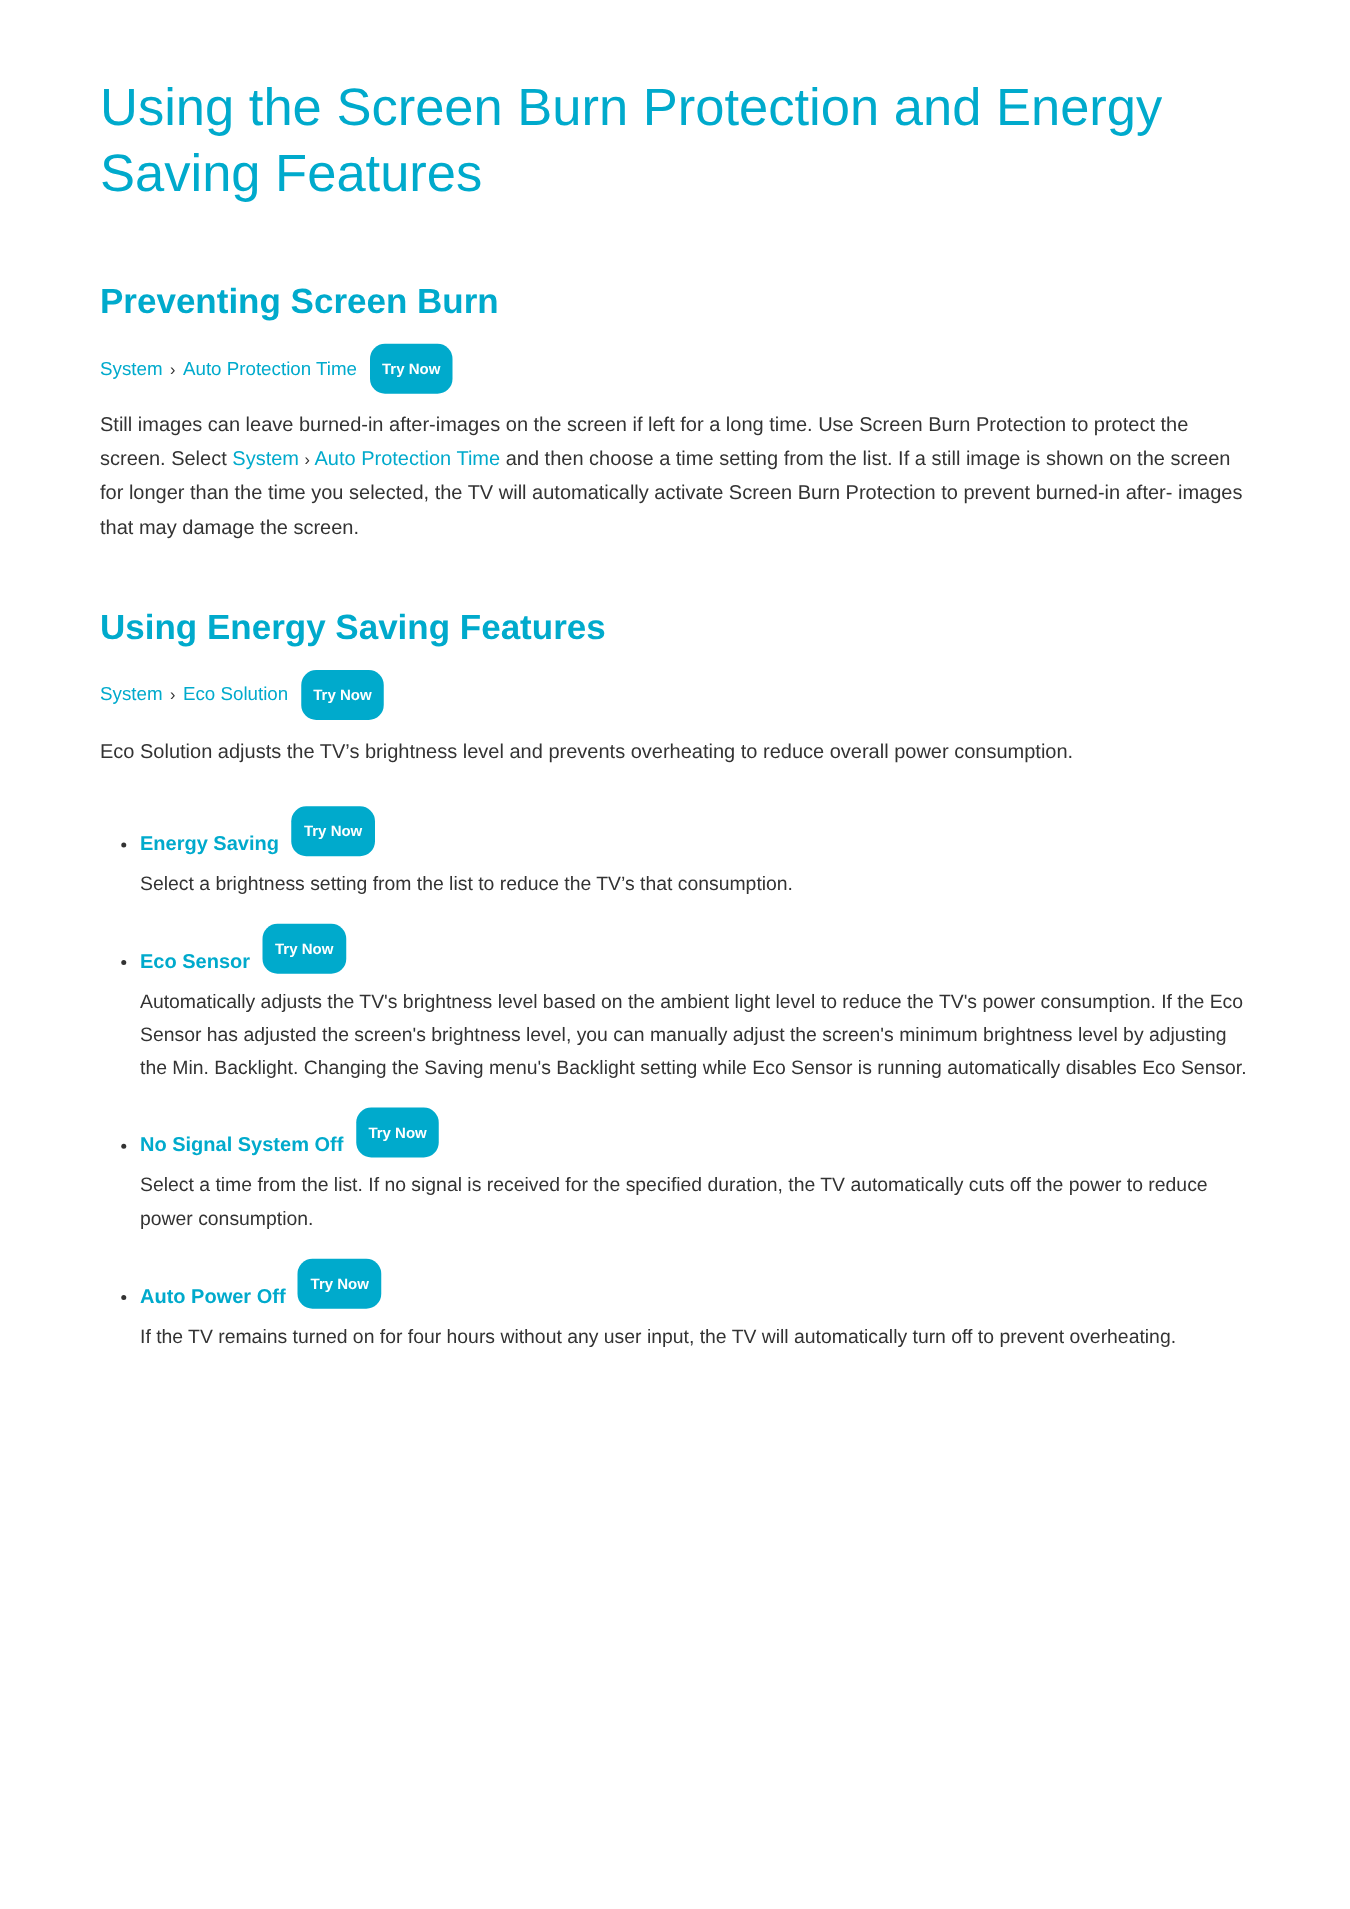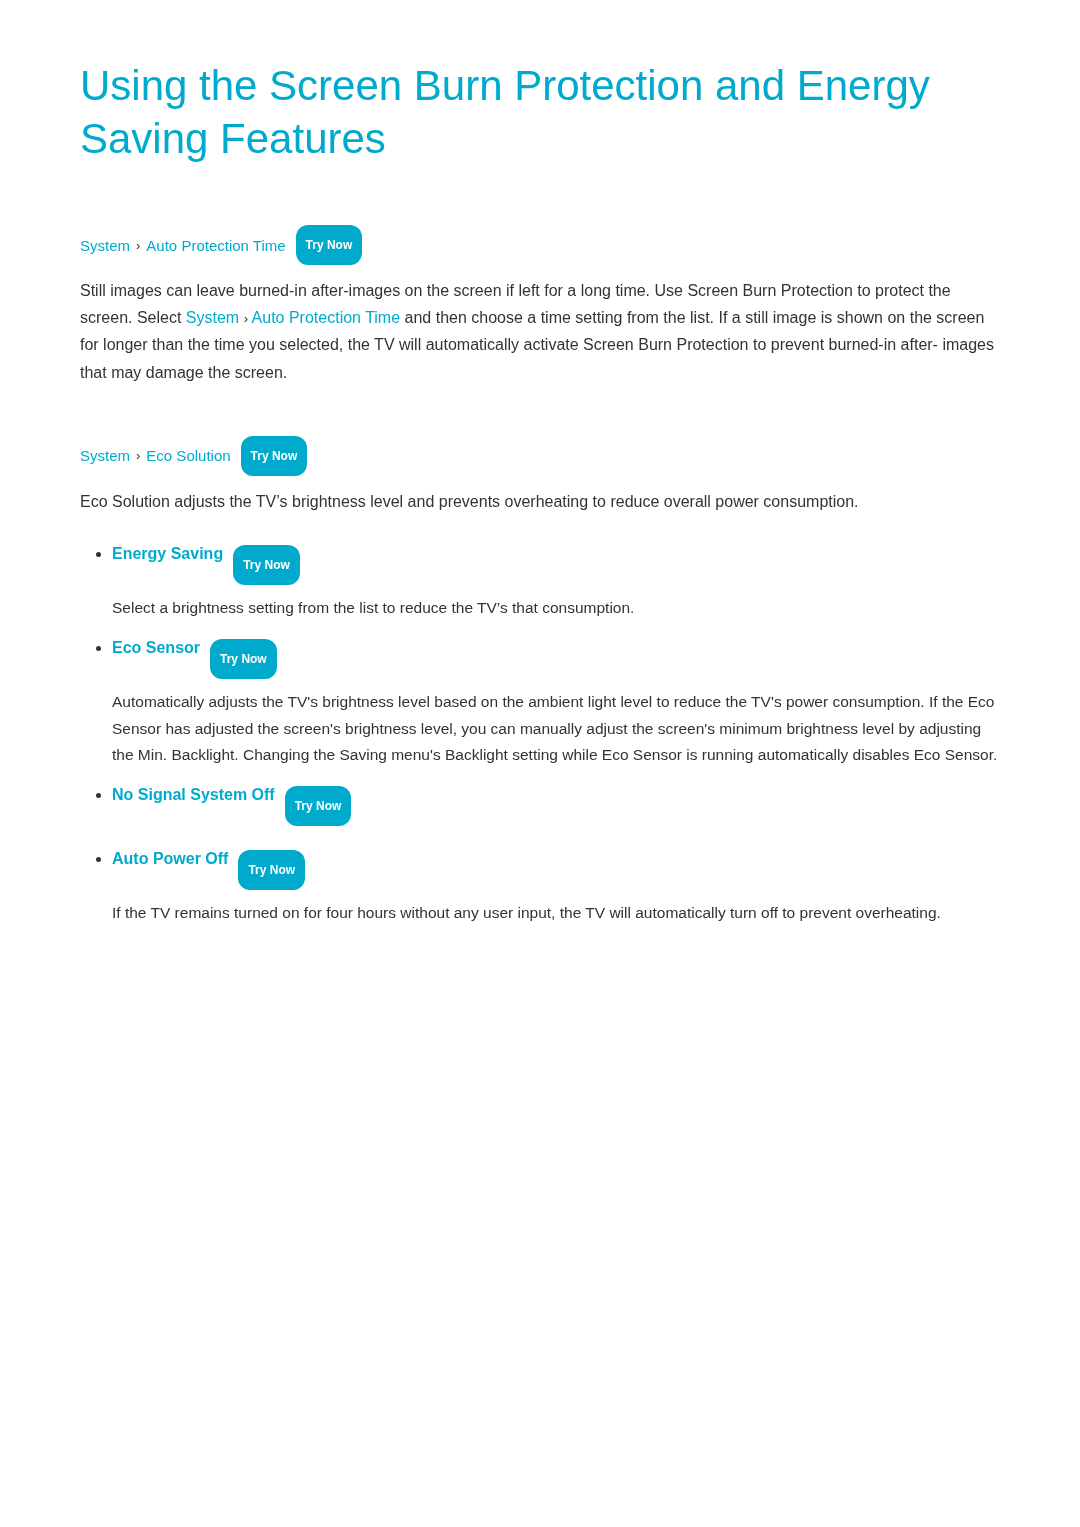--- a/index.html
+++ b/index.html
@@ -85,21 +85,21 @@
       padding-left: 32px;
       margin-top: 10px;
     }
 
     ul.feature-list li {
       margin-bottom: 18px;
     }
 
     .feature-title {
       display: inline-flex;
-      align-items: flex-start;
+      align-items: flex-end;
       gap: 6px;
       color: #00aacc;
       font-weight: bold;
       font-size: 16px;
       margin-bottom: 6px;
     }
 
     .feature-desc {
       font-size: 15.5px;
       line-height: 1.7;
@@ -111,38 +111,40 @@
       font-size: 13px;
       color: #333;
     }
   </style>
 </head>
 <body>
 
 <h1 class="page-title">Using the Screen Burn Protection and Energy Saving Features</h1>
 
 <div class="section">
+  <h2 class="section-title">Preventing Screen Burn</h2>
 
   <div class="breadcrumb-line">
     <span class="breadcrumb-item">System</span>
     <span class="breadcrumb-separator chevron">›</span>
     <span class="breadcrumb-item">Auto Protection Time</span>
     <span class="try-now-badge">Try Now</span>
   </div>
 
   <p class="section-body">
     Still images can leave burned-in after-images on the screen if left for a long time. Use Screen Burn Protection to protect the screen. Select
     <span class="link">System</span>
     <span class="chevron"> › </span>
     <span class="link">Auto Protection Time</span>
     and then choose a time setting from the list. If a still image is shown on the screen for longer than the time you selected, the TV will automatically activate Screen Burn Protection to prevent burned-in after- images that may damage the screen.
   </p>
 </div>
 
 <div class="section">
+  <h2 class="section-title">Using Energy Saving Features</h2>
 
   <div class="breadcrumb-line">
     <span class="breadcrumb-item">System</span>
     <span class="breadcrumb-separator chevron">›</span>
     <span class="breadcrumb-item">Eco Solution</span>
     <span class="try-now-badge">Try Now</span>
   </div>
 
   <p class="section-body">Eco Solution adjusts the TV’s brightness level and prevents overheating to reduce overall power consumption.</p>
 
@@ -173,20 +175,21 @@
         is running automatically disables
         <span class="link">Eco Sensor</span>.
       </p>
     </li>
 
     <li>
       <div class="feature-title">
         <span>No Signal System Off</span>
         <span class="try-now-badge">Try Now</span>
       </div>
+      <p class="feature-desc">Select a time from the list. If no signal is received for the specified duration, the TV automatically cuts off the power to reduce power consumption.</p>
     </li>
 
     <li>
       <div class="feature-title">
         <span>Auto Power Off</span>
         <span class="try-now-badge">Try Now</span>
       </div>
       <p class="feature-desc">If the TV remains turned on for four hours without any user input, the TV will automatically turn off to prevent overheating.</p>
     </li>
 

